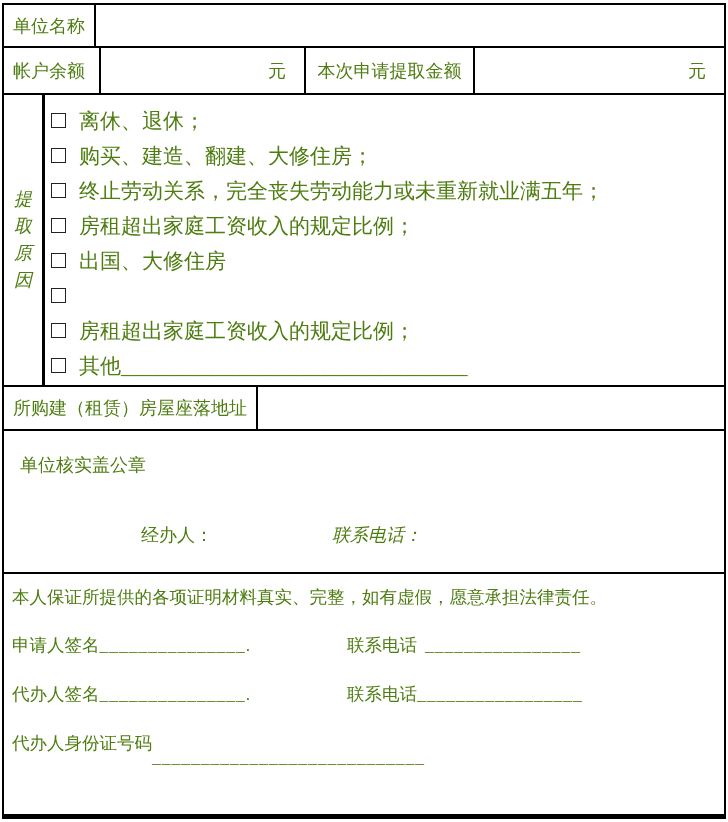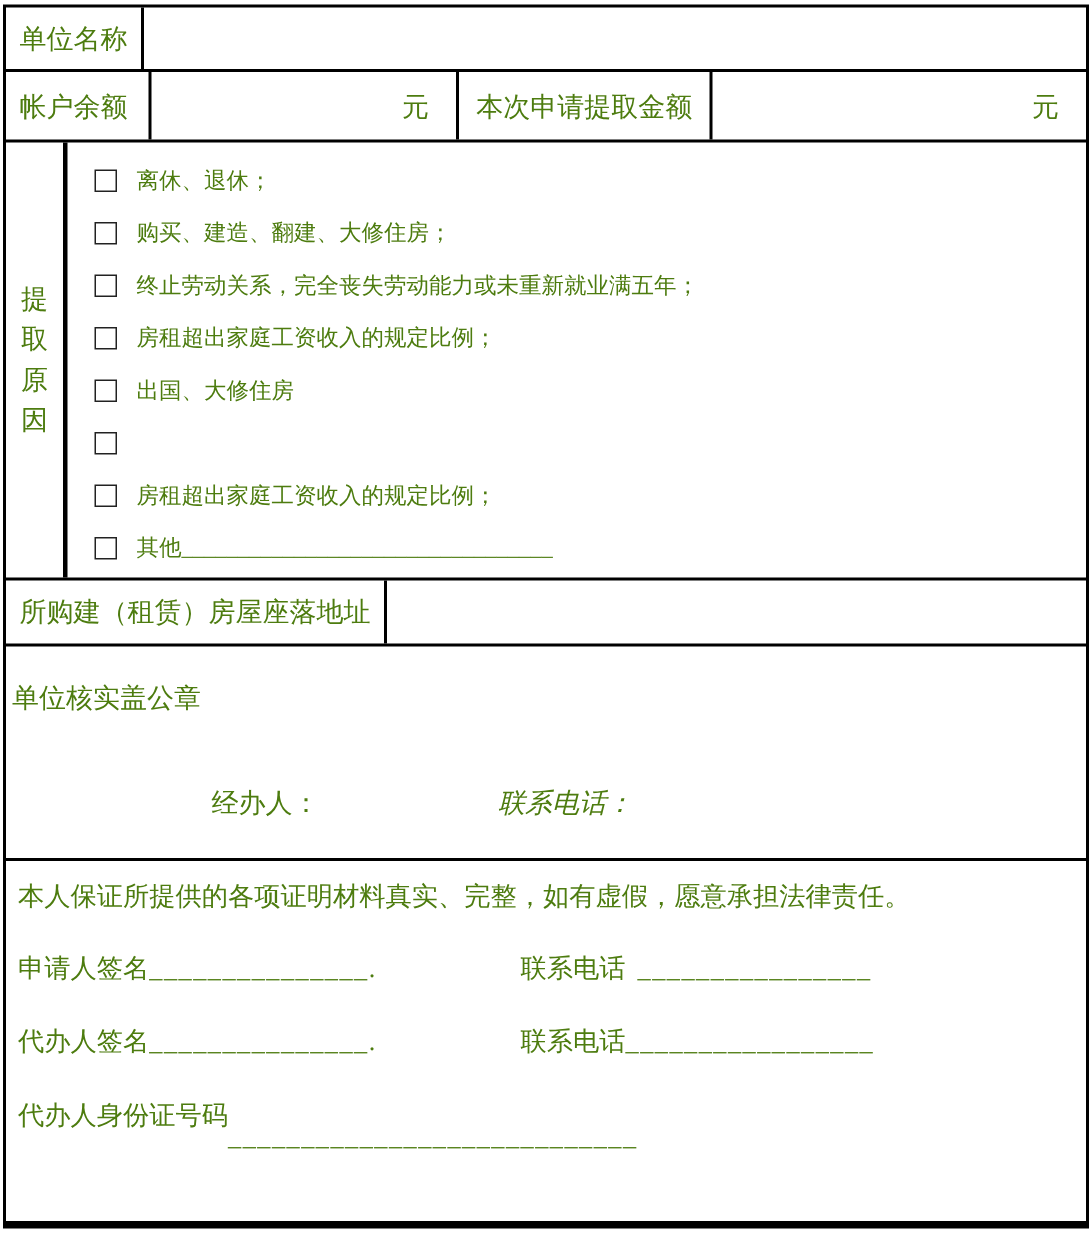--- a/index.html
+++ b/index.html
@@ -38,36 +38,36 @@
   .r2-v2    { width:170px; }
   .r2-l3    { width:96px; }
   .r3-l1    { width:97px; }
   .r3-v1    { width:205px; }
   .r3-l2    { width:169px; }
   .grow     { flex:1; }
 
   .reasons-row { height:292px; }
   .reasons-side {
     width:41px; box-sizing:border-box; border-right:3px solid #000;
-    display:flex; align-items:center; justify-content:center;
+    display:flex; align-items:center; justify-content:center;font-style:italic;
   }
   .vertical-text {
     width:20px; font-size:18px; line-height:27px; text-align:center;
     word-break:break-all; line-break:anywhere;
   }
   .reasons-list { flex:1; display:flex; flex-direction:column; padding-top:8px; }
-  .reason-line { height:35px; display:flex; align-items:center; padding-left:18px; font-size:15px; white-space:nowrap; }
+  .reason-line { height:35px; display:flex; align-items:center; padding-left:6px; font-size:21px; white-space:nowrap; }
   .cb { flex:none; width:13px; height:13px; border:1px solid #222; background:#fff; margin-right:13px; }
 
   .addr-row { height:44px; }
   .addr-label { width:254px; }
 
   .verify-row { height:143px; }
   .verify-cell { flex:1; position:relative; font-size:18px; }
-  .stamp-label { position:absolute; left:4px; top:22px;font-family:Liberation Serif, serif; }
+  .stamp-label { position:absolute; left:16px; top:22px;font-family:Liberation Serif, serif; }
   .handler-label { position:absolute; left:137px; top:92px; }
   .phone-label-v { position:absolute; left:328px; top:92px;font-style:italic; }
 
   .decl-row { flex:1; border-bottom:none; }
   .decl-cell { flex:1; padding:12px 8px 0 8px; font-size:17.5px; }
   .statement { line-height:22px; white-space:nowrap; }
   .sig-line { margin-top:25px; display:flex; white-space:nowrap; }
   .sig-group { width:335px; flex:none; }
   .blank { letter-spacing:1px;margin-top:16px; }
   .sp { display:inline-block; width:8px; }

